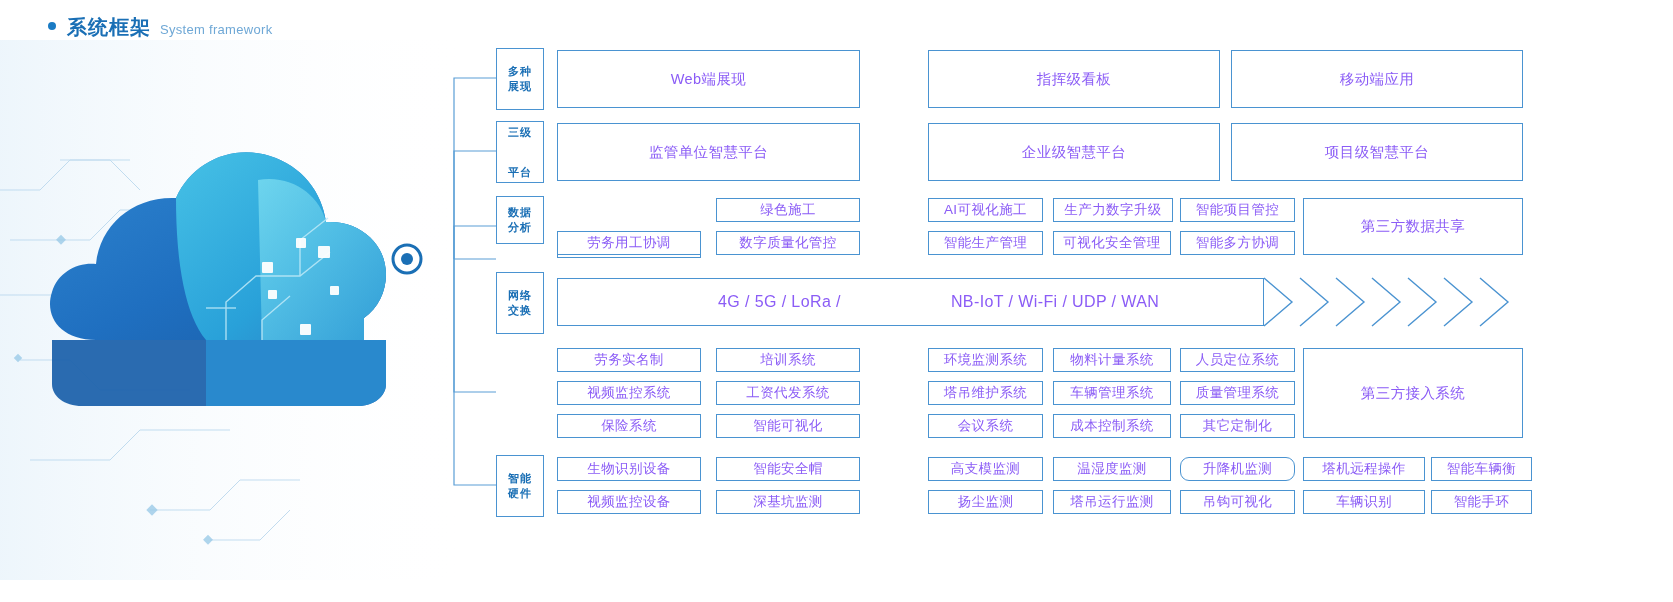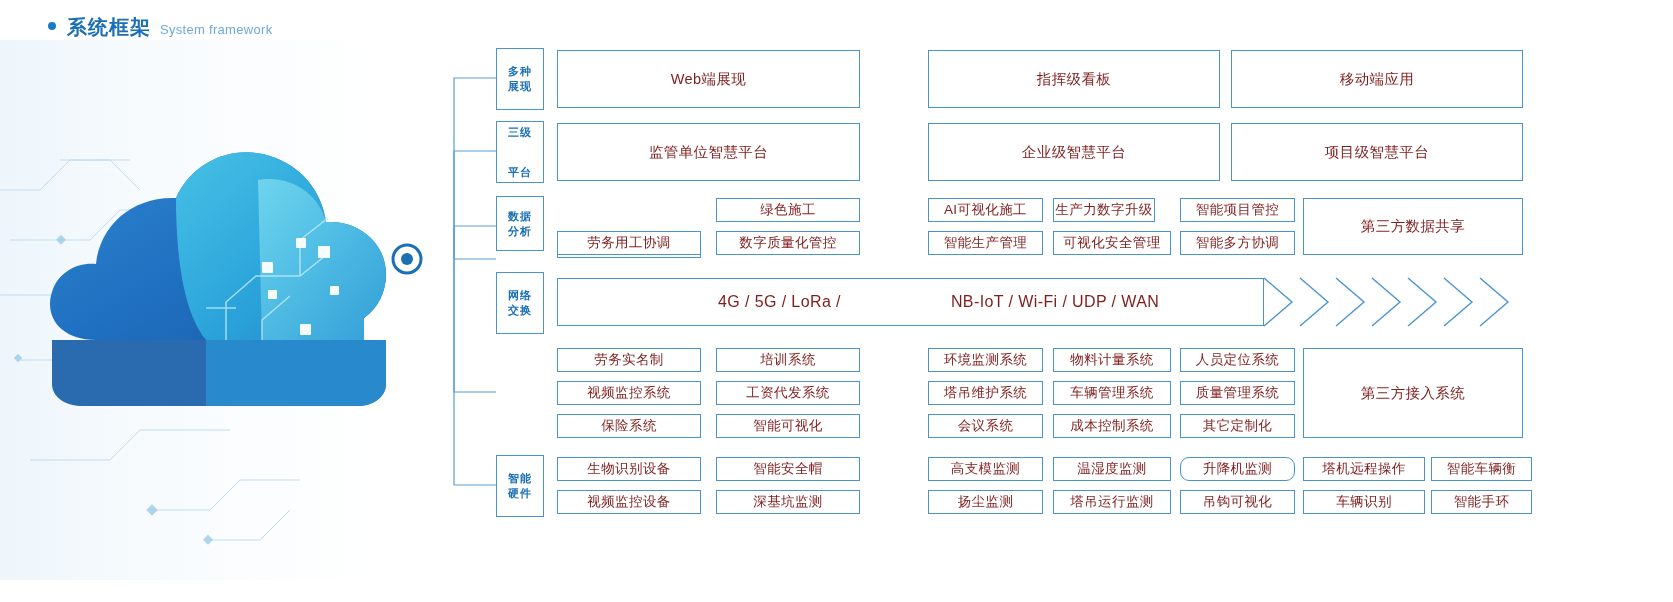--- a/index.html
+++ b/index.html
@@ -26,21 +26,21 @@
   .art svg { display: block; }
 
   
   .tree { position: absolute; left: 452px; top: 44px; width: 50px; height: 470px; }
 
   
   .box {
     position: absolute;
     border: 1px solid #4a93d1;
     background: #ffffff;
-    color: #7f1d1d;
+    color: #8b5cf6;
     display: flex; align-items: center; justify-content: center;
     font-size: 13.5px;
     letter-spacing: .4px;
     white-space: nowrap;
   }
   .box.cat {
     color: #1a6fb5;
     font-weight: bold;
     font-size: 11px;
     line-height: 1.35;
@@ -166,31 +166,31 @@
   <div class="box big" style="left:1231px; top:50px; width:292px; height:58px;">移动端应用</div>
 
   <div class="box cat" style="left:496px; top:121px; width:48px; height:62px;gap:25px;">
     <span>三级</span>
     <span>平台</span>
   </div>
   <div class="box big" style="left:557px; top:123px; width:303px; height:58px;">监管单位智慧平台</div>
   <div class="box big" style="left:928px; top:123px; width:292px; height:58px;">企业级智慧平台</div>
   <div class="box big" style="left:1231px; top:123px; width:292px; height:58px;">项目级智慧平台</div>
 
-  <div class="box cat" style="left:496px; top:196px; width:48px; height:55px;">
+  <div class="box cat" style="left:496px; top:196px; width:48px; height:48px;">
     <span>数据</span>
     <span>分析</span>
   </div>
   <div class="box" style="left:557px; top:198px; width:144px; height:24px;margin-top:36px;">人力资源统筹</div>
   <div class="box" style="left:716px; top:198px; width:144px; height:24px;">绿色施工</div>
   <div class="box" style="left:557px; top:231px; width:144px; height:24px;">劳务用工协调</div>
   <div class="box" style="left:716px; top:231px; width:144px; height:24px;">数字质量化管控</div>
 
   <div class="box" style="left:928px; top:198px; width:115px; height:24px;">AI可视化施工</div>
-  <div class="box" style="left:1053px; top:198px; width:102px; height:24px;">生产力数字升级</div>
+  <div class="box" style="left:1053px; top:198px; width:120px; height:24px;">生产力数字升级</div>
   <div class="box" style="left:1180px; top:198px; width:115px; height:24px;">智能项目管控</div>
   <div class="box" style="left:928px; top:231px; width:115px; height:24px;">智能生产管理</div>
   <div class="box" style="left:1053px; top:231px; width:118px; height:24px;">可视化安全管理</div>
   <div class="box" style="left:1180px; top:231px; width:115px; height:24px;">智能多方协调</div>
 
   <div class="box big" style="left:1303px; top:198px; width:220px; height:57px;">第三方数据共享</div>
 
   <div class="box cat" style="left:496px; top:272px; width:48px; height:62px;">
     <span>网络</span>
     <span>交换</span>

